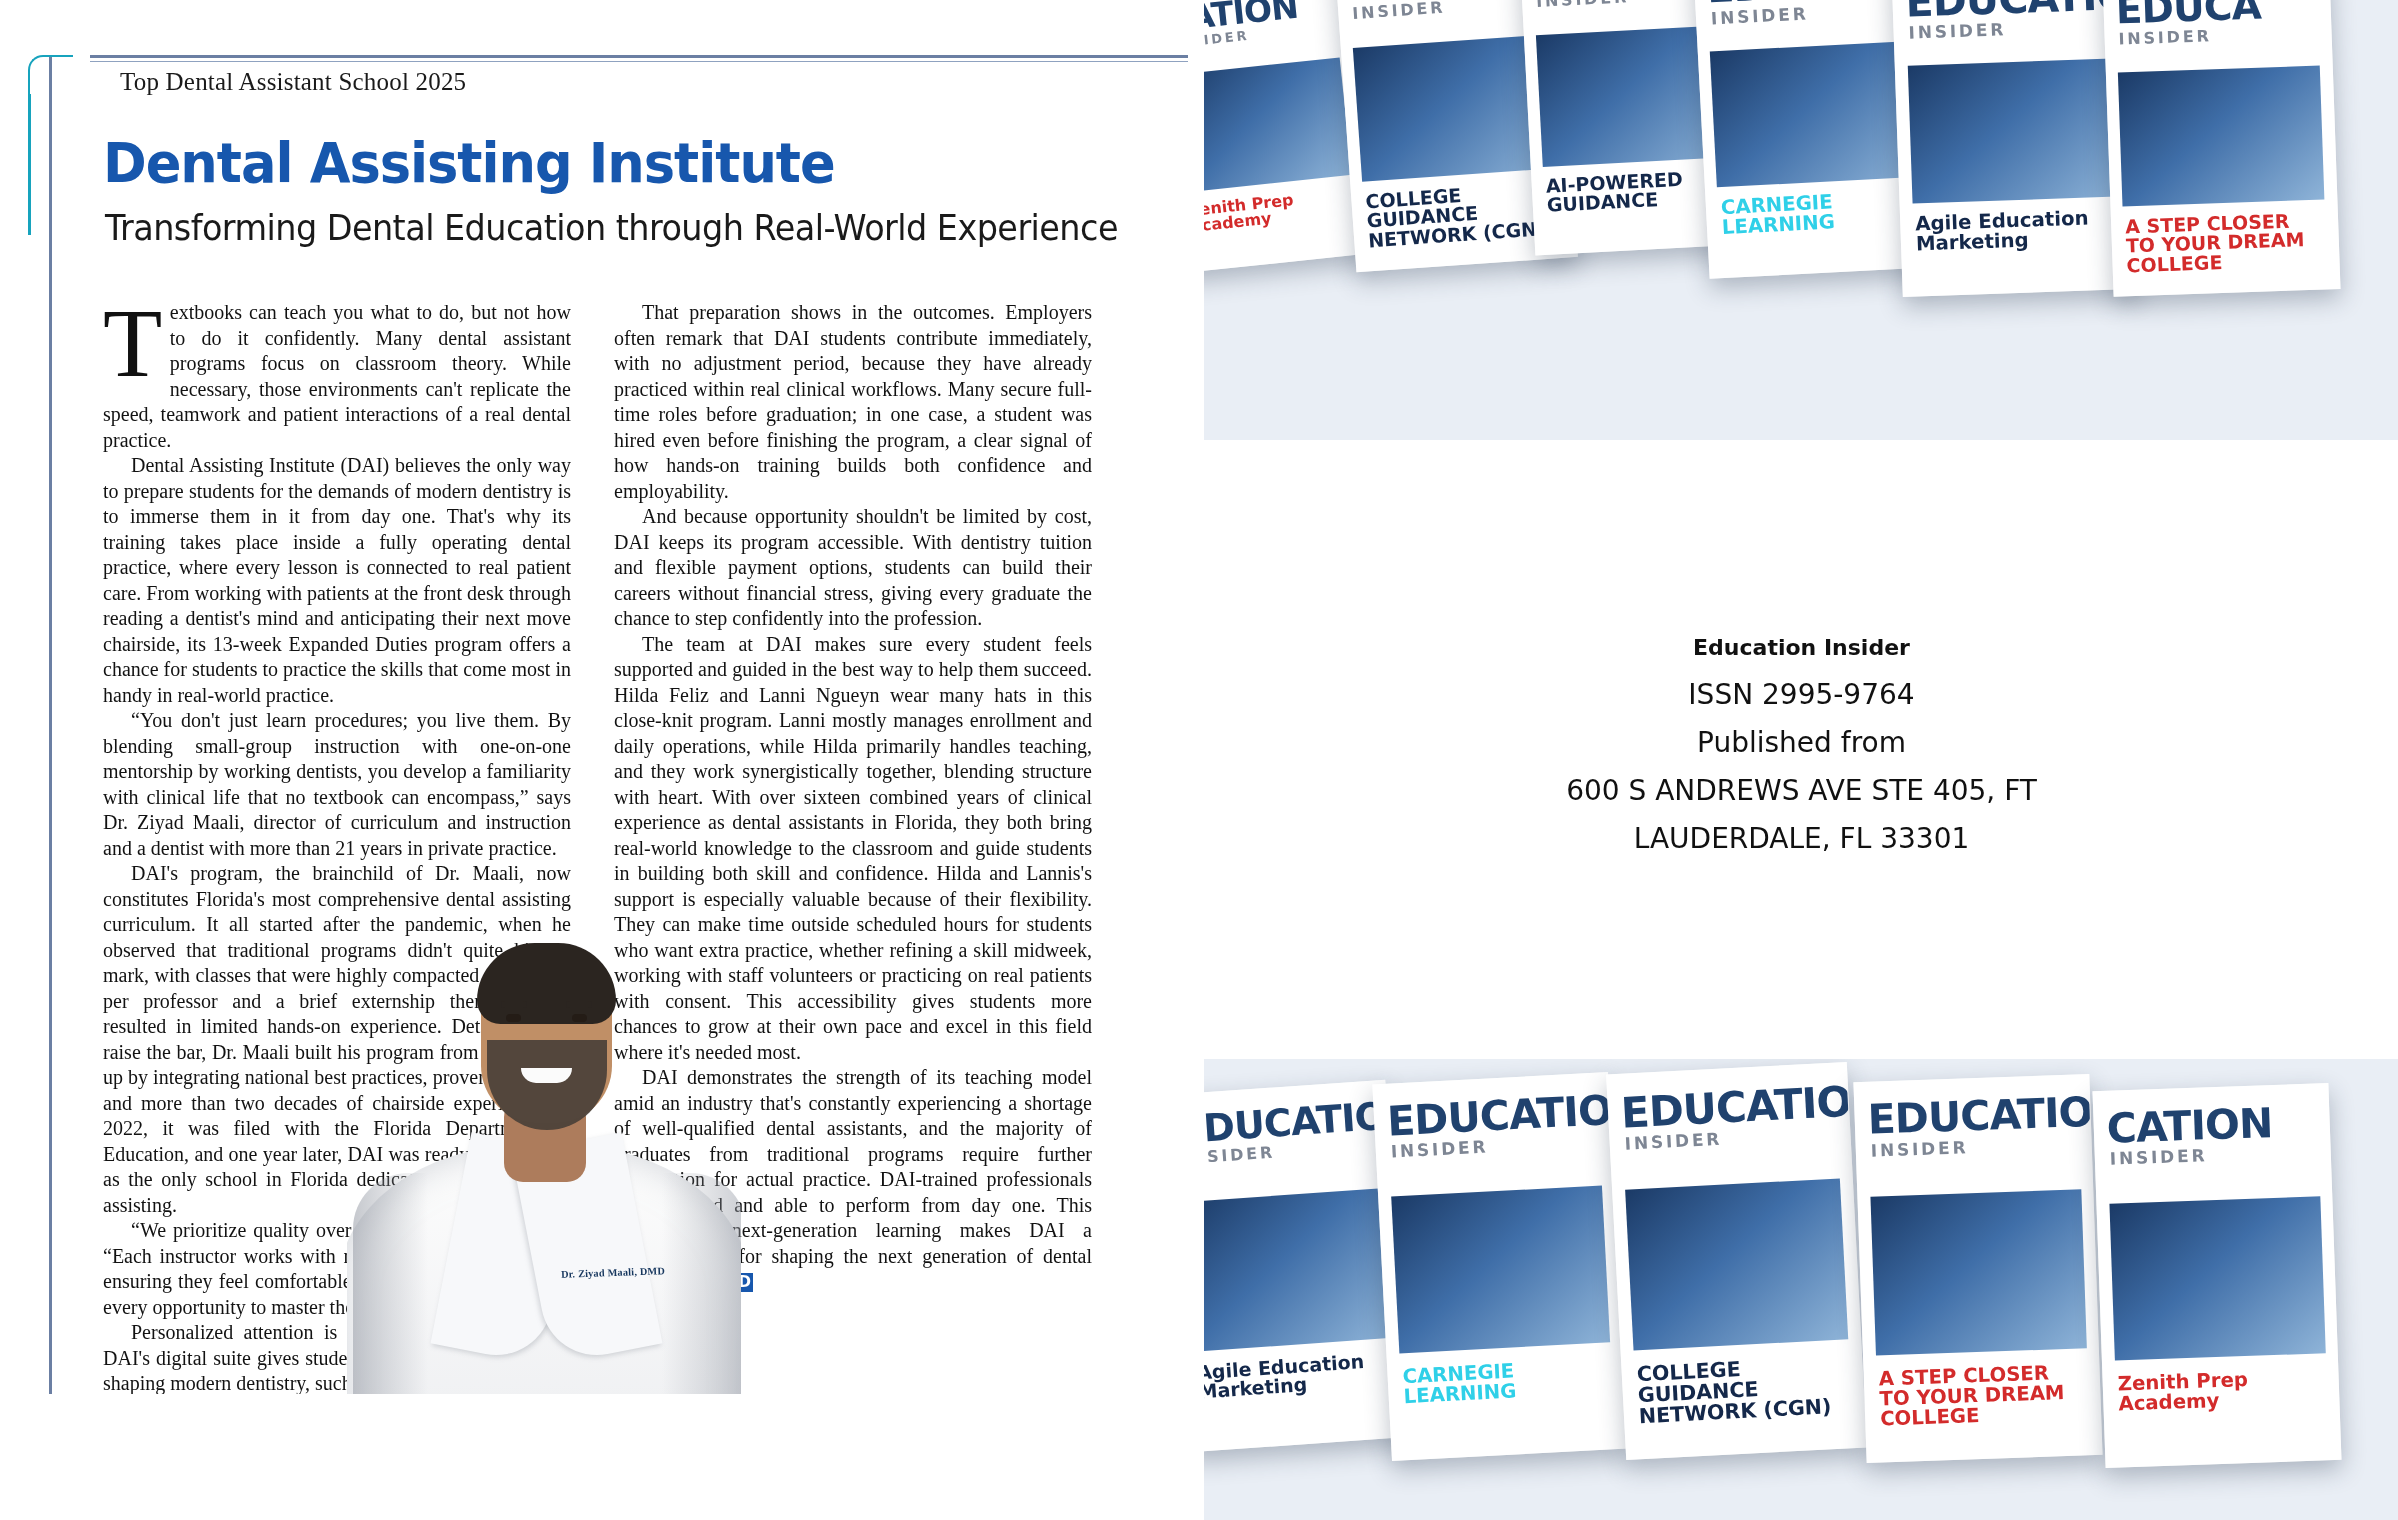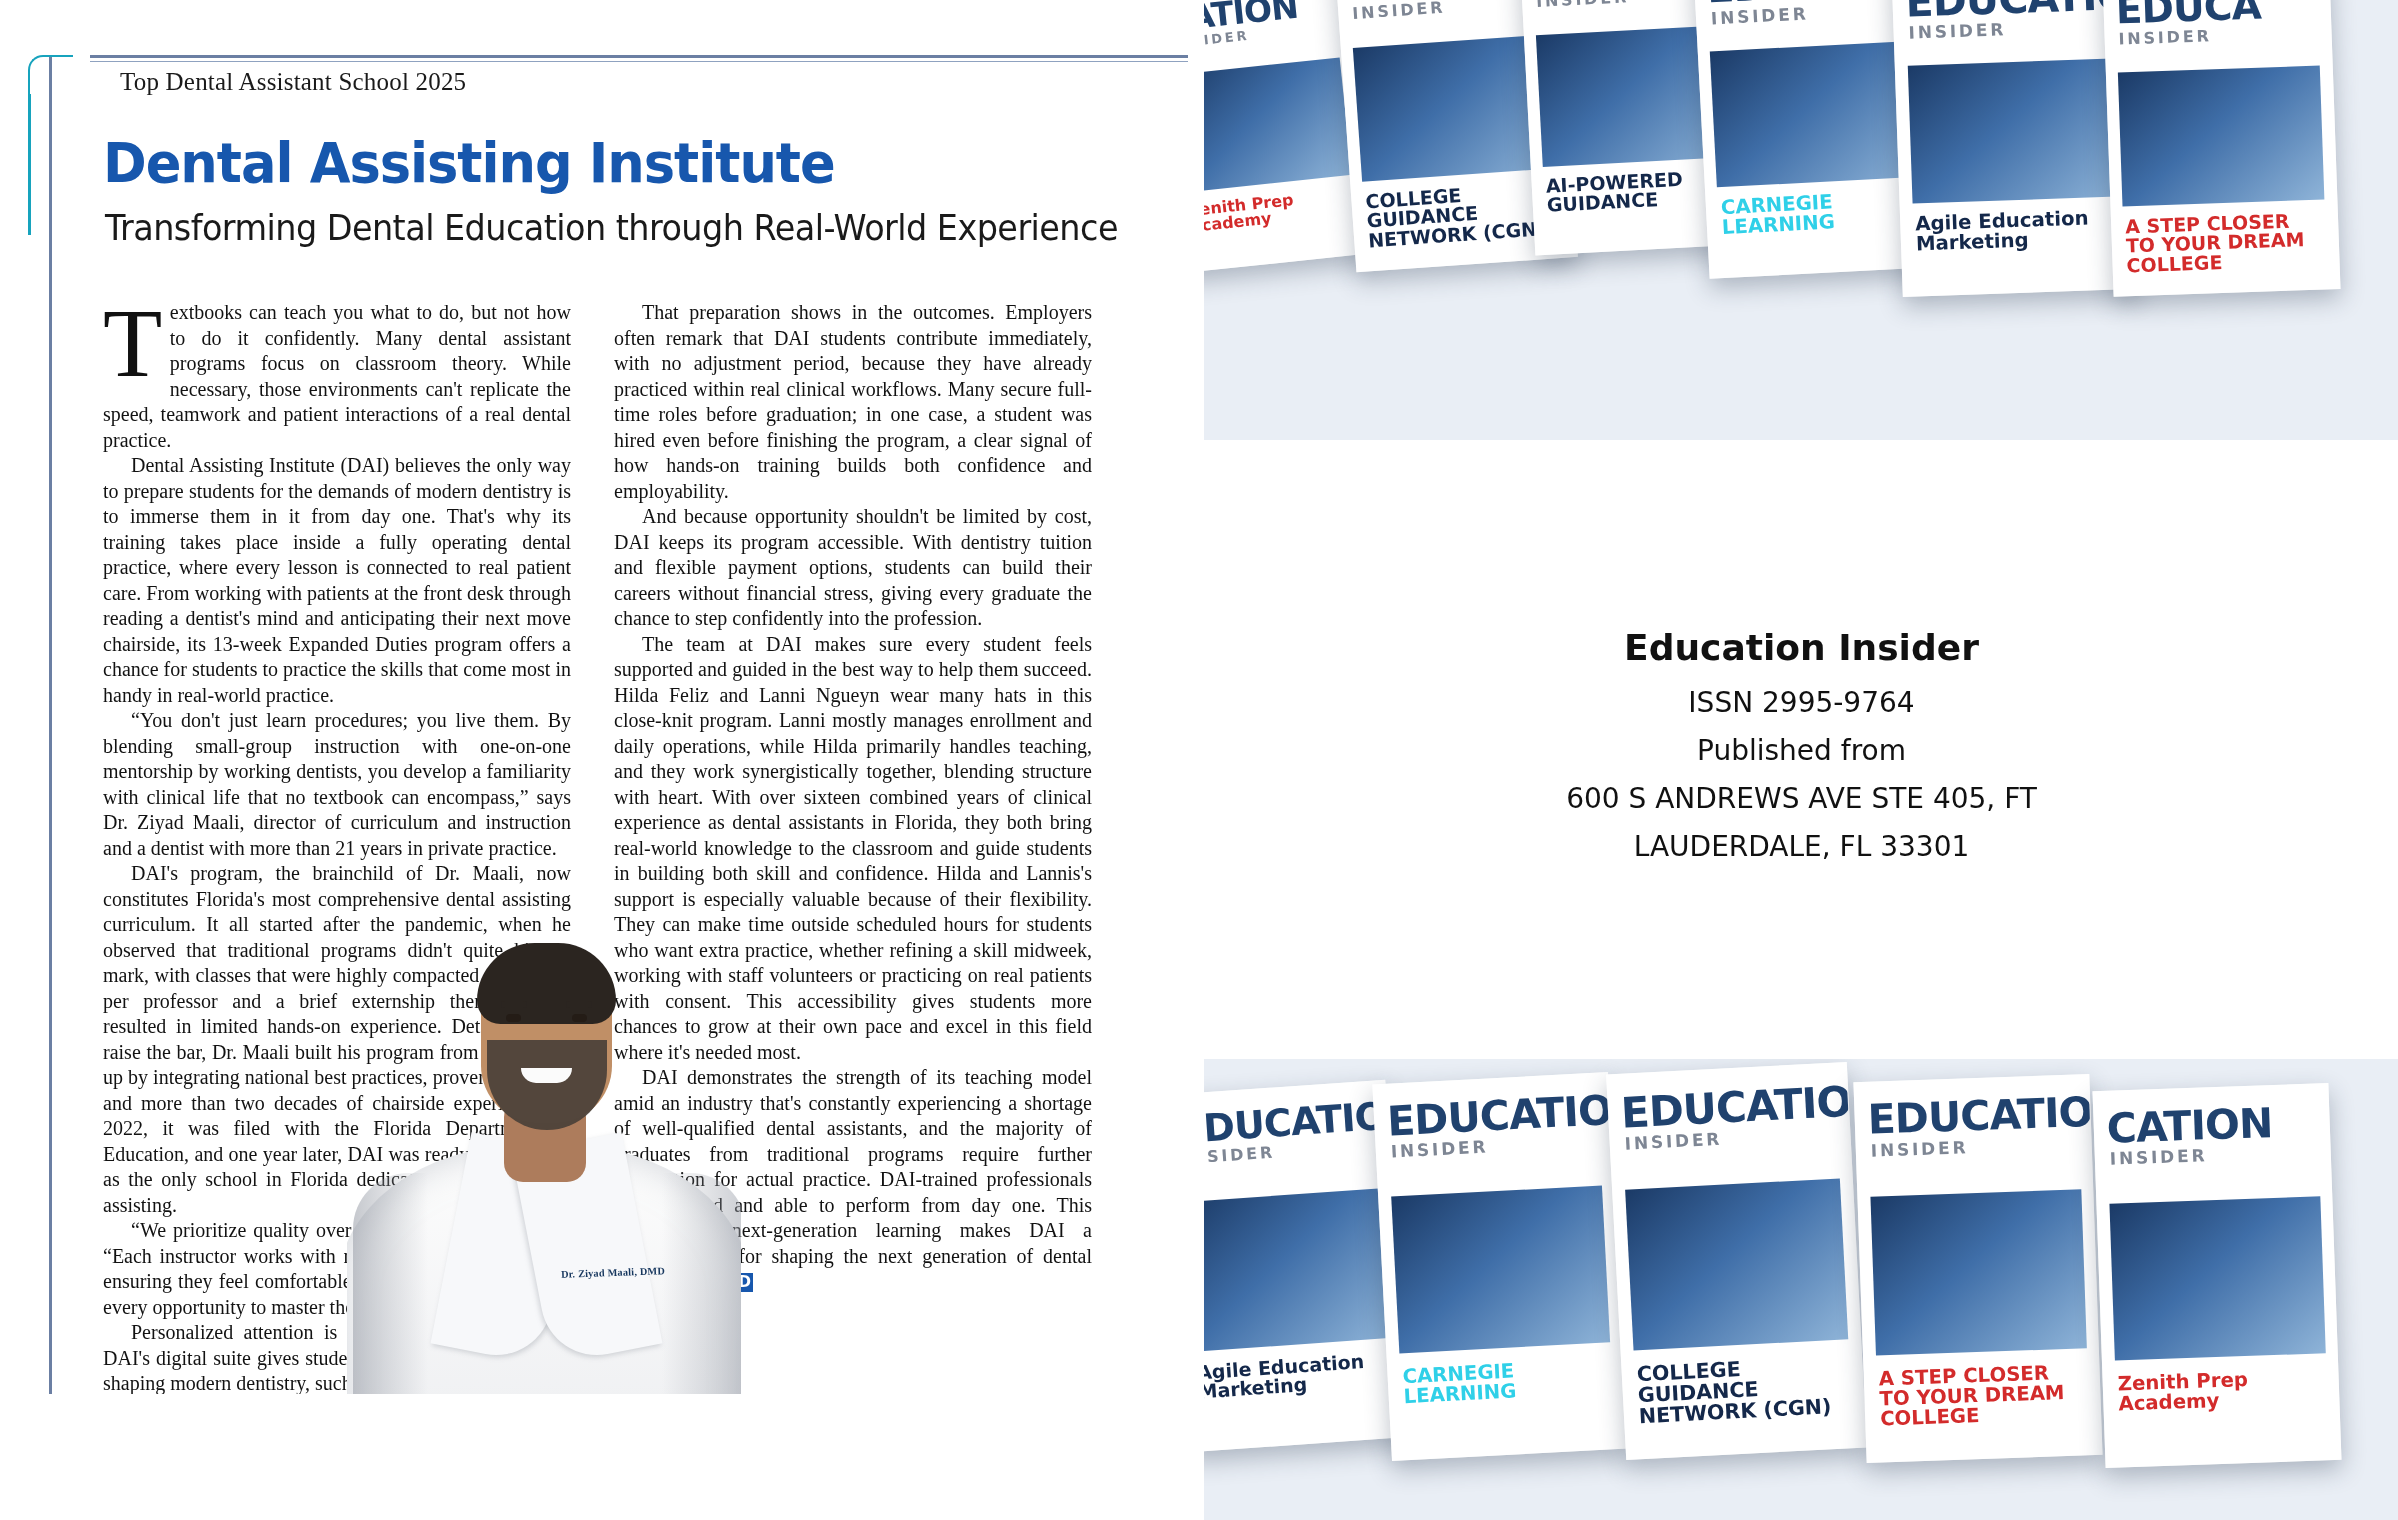--- a/index.html
+++ b/index.html
@@ -339,21 +339,21 @@
     width: 1195px; height: 618px;
     display: flex;
     flex-direction: column;
     align-items: center;
     justify-content: center;
     background: #ffffff;
   }
   .ci-title {
     font-family: "DejaVu Sans", sans-serif;
     font-weight: bold;
-    font-size: 36px;
+    font-size: 22px;
     color: #111;
     margin-bottom: 11.2px;
   }
   .ci-line {
     font-family: "DejaVu Sans", sans-serif;
     font-size: 28px;
     color: #111;
     line-height: 48px;
     text-align: center;
   }

